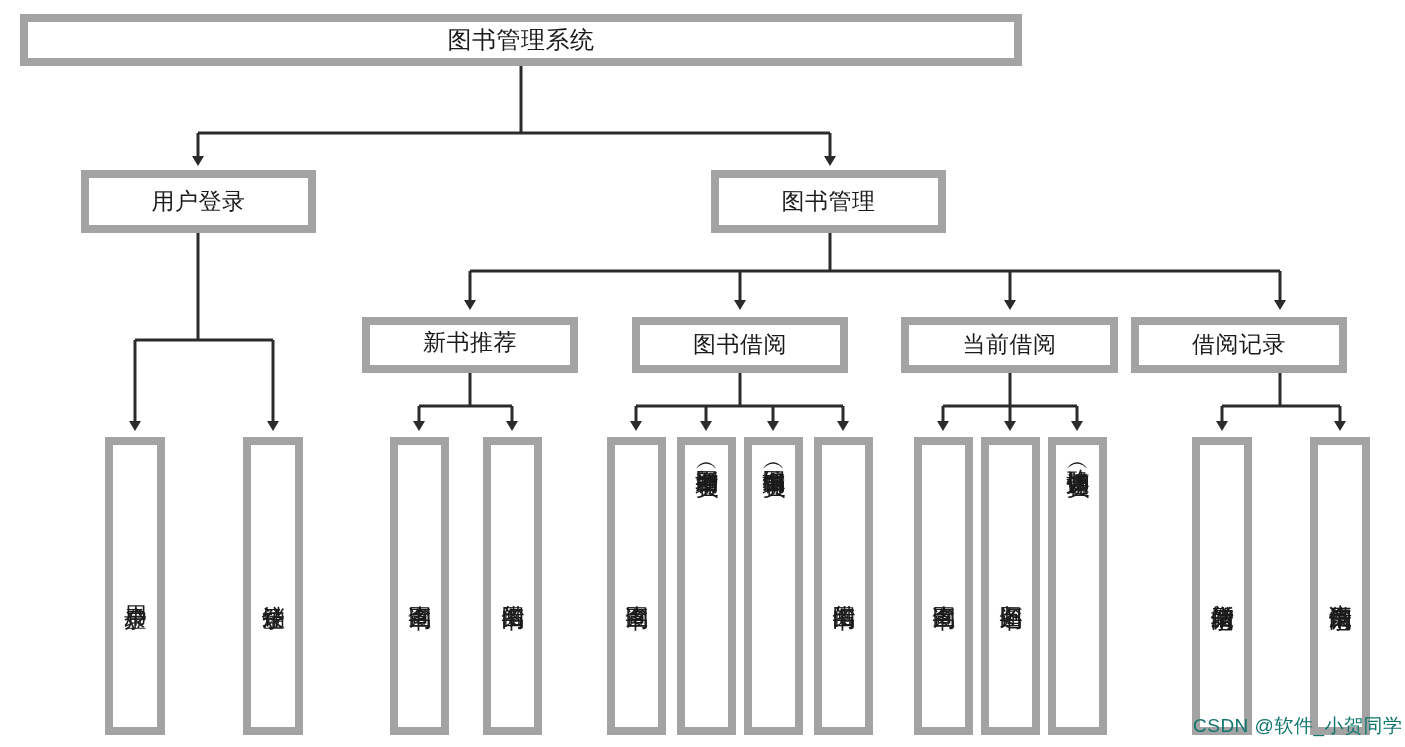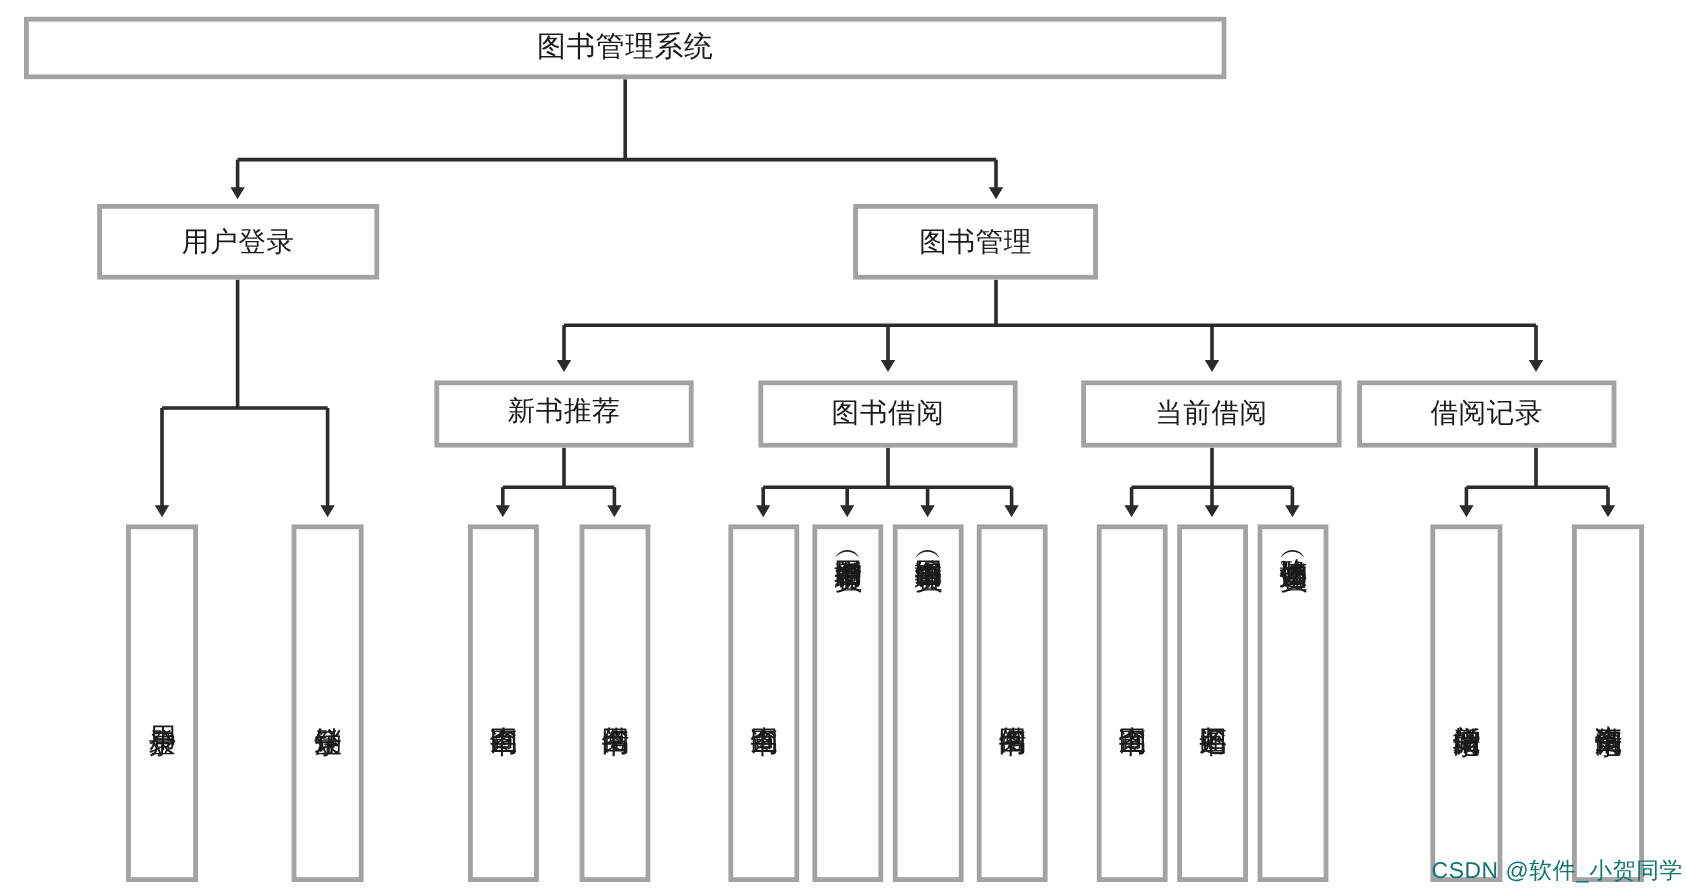--- a/index.html
+++ b/index.html
@@ -22,21 +22,21 @@
     left: 0;
     top: 0;
     width: 1405px;
     height: 747px;
     pointer-events: none;
   }
   .node {
     position: absolute;
     box-sizing: border-box;
     background: #ffffff;
-    border: 4px solid #a3a3a3;
+    border: 8px solid #a3a3a3;
     display: flex;
     align-items: center;
     justify-content: center;
     color: #1b1b1b;
   }
   .node.horiz {
     font-size: 23px;
     line-height: 1.2;
     letter-spacing: 0.5px;
   }
@@ -126,21 +126,21 @@
     </g>
   </svg>
 
   <div class="node horiz root" style="left:20px; top:14px; width:1002px; height:52px;">
     <span>图书管理系统</span>
   </div>
 
   <div class="node horiz" style="left:81px; top:170px; width:235px; height:63px;">
     <span>用户登录</span>
   </div>
-  <div class="node horiz" style="left:711px; top:170px; width:204px; height:63px;">
+  <div class="node horiz" style="left:711px; top:170px; width:235px; height:63px;">
     <span>图书管理</span>
   </div>
 
   <div class="node horiz" style="left:362px; top:317px; width:216px; height:56px;font-family:Liberation Mono, monospace;">
     <span>新书推荐</span>
   </div>
   <div class="node horiz" style="left:632px; top:317px; width:216px; height:56px;">
     <span>图书借阅</span>
   </div>
   <div class="node horiz" style="left:901px; top:317px; width:217px; height:56px;">

